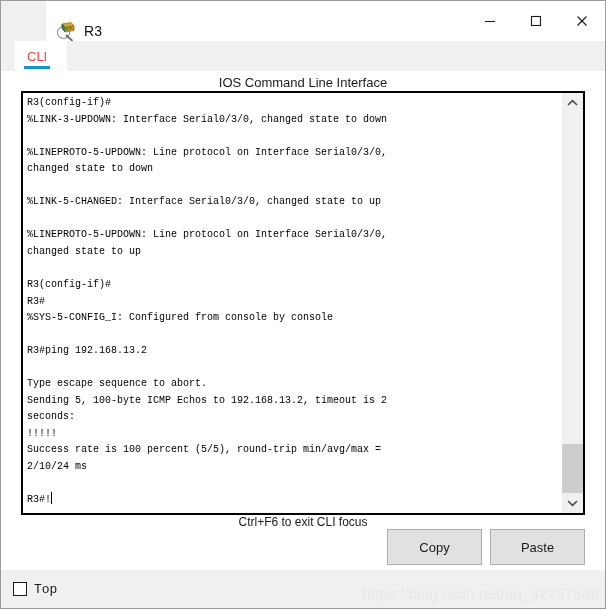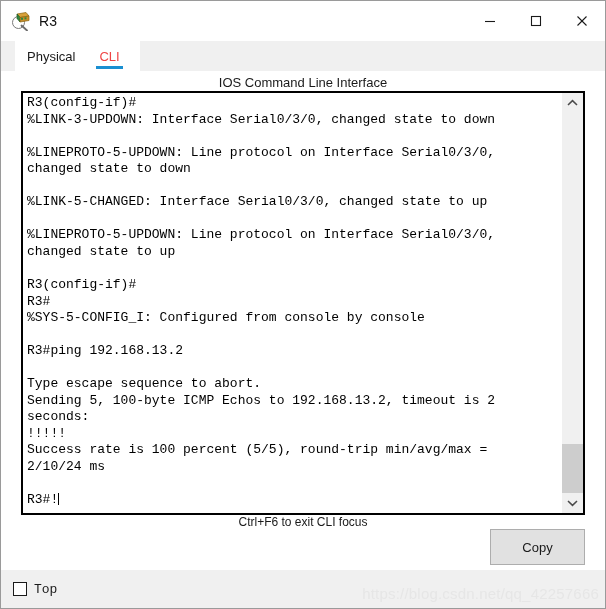--- a/index.html
+++ b/index.html
@@ -25,22 +25,23 @@
     display: flex;
     flex-direction: column;
   }
 
   
   .titlebar {
     height: 40px;
     min-height: 40px;
     background: #ffffff;
     display: flex;
-    align-items: center;
-    position: relative;
+    align-items: flex-end;
+    position: relative;
+    margin-left: 45px;
   }
   .title-left {
     display: flex;
     align-items: center;
     padding-left: 10px;
     gap: 8px;
   }
   .app-icon {
     width: 20px;
     height: 20px;
@@ -140,21 +141,21 @@
     position: relative;
   }
   .terminal {
     flex: 1 1 auto;
     overflow: hidden;
     padding: 2px 2px 2px 4px;
     box-sizing: border-box;
   }
   .termtext {
     font-family: "Liberation Mono", "DejaVu Sans Mono", monospace;
-    font-size: 13px;
+    font-size: 10px;
     line-height: 16.55px;
     color: #000000;
     white-space: pre;
     margin: 0;
     letter-spacing: 0px;
   }
   .cursor {
     display: inline-block;
     width: 1px;
     height: 12px;
@@ -305,23 +306,20 @@
         <svg width="12" height="12" viewBox="0 0 12 12">
             <line x1="1.5" y1="1.5" x2="10.5" y2="10.5" stroke="#1a1a1a" stroke-width="1.1"></line>
             <line x1="10.5" y1="1.5" x2="1.5" y2="10.5" stroke="#1a1a1a" stroke-width="1.1"></line>
           </svg>
       </button>
     </div>
   </div>
 
   <div class="tabstrip">
     <div class="tabs-bg">
-      <div class="tab">
-        <span>Physical</span>
-      </div>
       <div class="tab active">
         <span>CLI</span>
       </div>
     </div>
   </div>
 
   <div class="content">
 
     <div class="panel-heading">IOS Command Line Interface</div>
 
@@ -368,20 +366,21 @@
               <polyline points="1,2 5.5,6.4 10,2" fill="none" stroke="#4a4a4a" stroke-width="1.5"></polyline>
             </svg>
         </div>
       </div>
     </div>
 
     <div class="bottom-row">
       <span class="hint">Ctrl+F6 to exit CLI focus</span>
       <div class="btn-group">
         <button class="btn">Copy</button>
+        <button class="btn">Paste</button>
       </div>
     </div>
   </div>
 
   <div class="statusbar">
     <label class="chk-wrap">
       <span class="chk-box"></span>
       <span class="chk-label">Top</span>
     </label>
     <span class="watermark">https://blog.csdn.net/qq_42257666</span>

